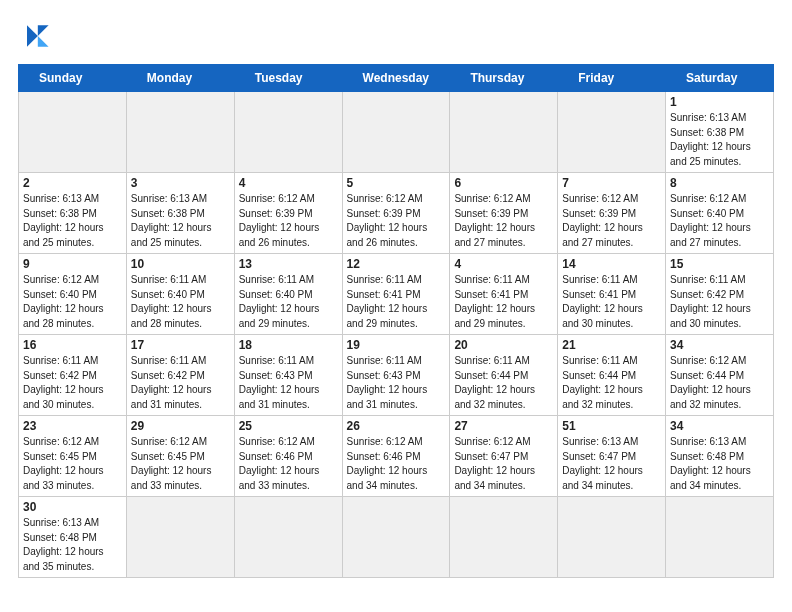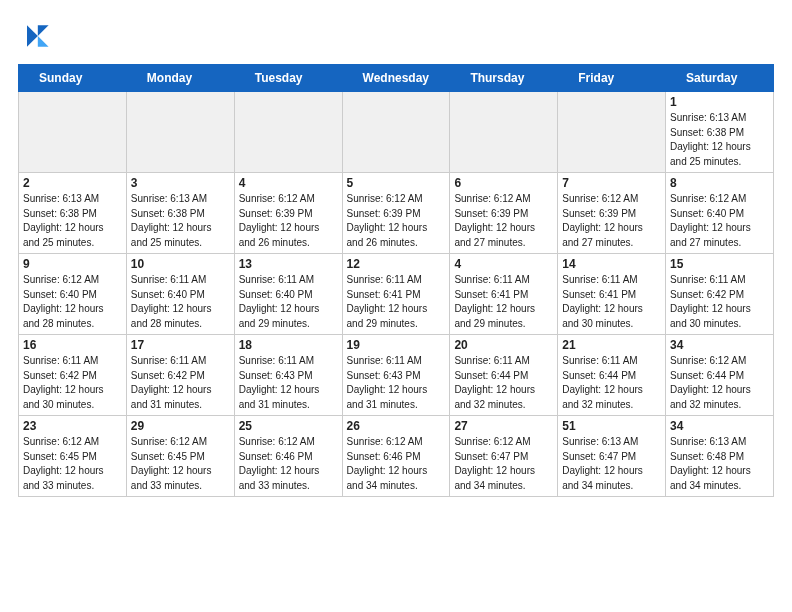--- a/index.html
+++ b/index.html
@@ -341,15 +341,30 @@
 and 34 minutes.</div>
           </td>
           <td>
             <span class="day-num">34</span>
             <div class="day-info">Sunrise: 6:13 AM
 Sunset: 6:48 PM
 Daylight: 12 hours
 and 34 minutes.</div>
           </td>
         </tr>
+        <tr class="last-row">
+          <td>
+            <span class="day-num">30</span>
+            <div class="day-info">Sunrise: 6:13 AM
+Sunset: 6:48 PM
+Daylight: 12 hours
+and 35 minutes.</div>
+          </td>
+          <td class="empty"></td>
+          <td class="empty"></td>
+          <td class="empty"></td>
+          <td class="empty"></td>
+          <td class="empty"></td>
+          <td class="empty"></td>
+        </tr>
       </tbody>
   </table>
 </div>
 
 </body></html>

